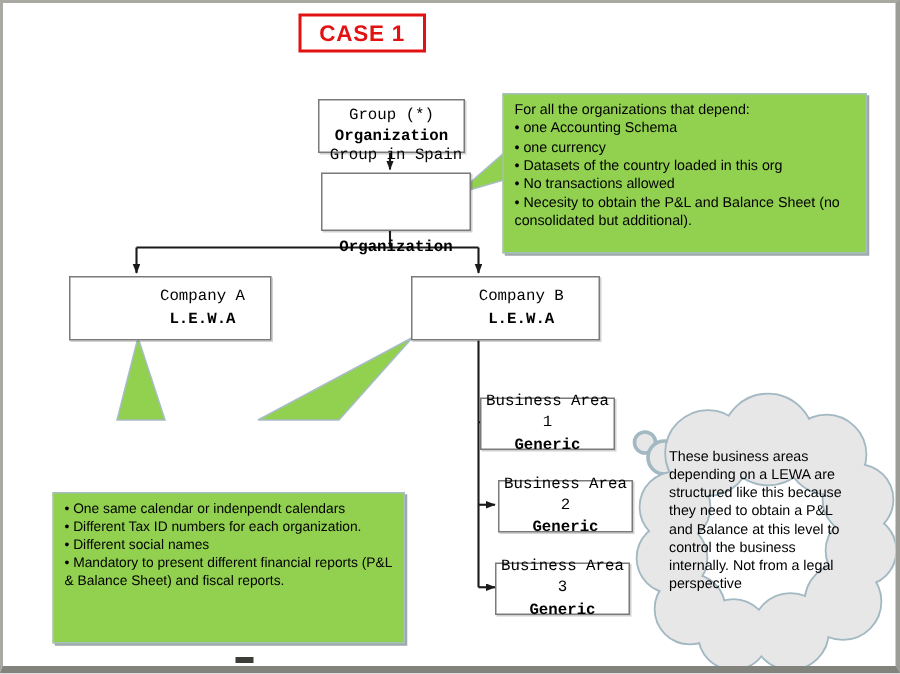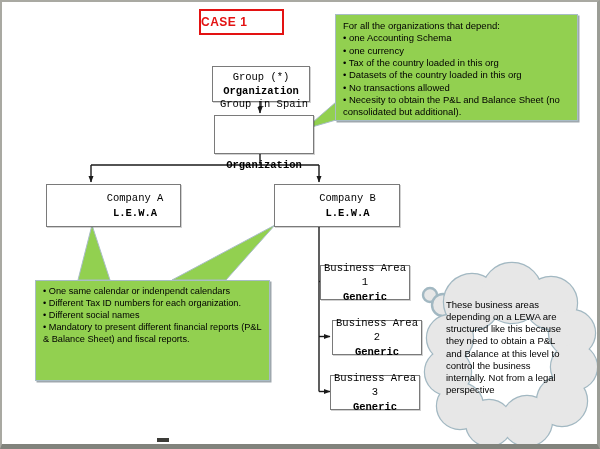--- a/index.html
+++ b/index.html
@@ -16,28 +16,28 @@
   .node{
     position:absolute;background:#fff;border:1px solid var(--box-border);
     box-shadow:1px 1px 0 rgba(0,0,0,0.18);
     display:flex;flex-direction:column;align-items:center;justify-content:center;
     font-size:10.5px;line-height:1.35;text-align:center;font-family:Liberation Mono, monospace;
   }
   .node .type{font-weight:bold;}
   .callout{
     position:absolute;background:var(--green);border:1px solid var(--callout-border);
     box-shadow:1.5px 1.5px 0 #9fa8ae;box-sizing:border-box;padding:5px 7px;
-    font-size:9.5px;line-height:1.3;
+    font-size:9.5px;line-height:1.3;margin-top:48px;
   }
   .callout div{white-space:normal;}
   #title-box{
     position:absolute;left:197px;top:7px;width:81px;height:22px;background:#fff;
     border:2px solid var(--accent-red);color:var(--accent-red);
-    display:flex;align-items:center;
-    font-weight:bold;font-size:12px;letter-spacing:0.5px;
+    display:flex;align-items:center;justify-content:center;
+    font-weight:bold;font-size:15px;letter-spacing:0.5px;
   }
   #callout-org{left:333px;top:12px;width:243px;height:107px;}
   #callout-legal{left:33px;top:278px;width:235px;height:101px;font-size:9.2px;}
   #cloud-text{
     position:absolute;left:444px;top:297px;width:127px;
     font-size:9.5px;line-height:1.28;
   }
   #node-group{left:210px;top:64px;width:96px;height:34px;}
   #node-spain{left:212px;top:113px;width:98px;height:37px;gap:46px;}
   #node-company-a{left:44px;top:182px;width:90px;height:41px;padding-left:43px;}
@@ -110,21 +110,20 @@
   </svg>
 
   <div id="title-box">
     <span>CASE 1</span>
   </div>
 
   <div class="callout" id="callout-org">
     <div>For all the organizations that depend:</div>
     <div>• one Accounting Schema</div>
     <div>• one currency</div>
-    <div>• Tax of the country loaded in this org</div>
     <div>• Datasets of the country loaded in this org</div>
     <div>• No transactions allowed</div>
     <div>• Necesity to obtain the P&amp;L and Balance Sheet (no consolidated but additional).</div>
   </div>
 
   <div class="callout" id="callout-legal">
     <div>• One same calendar or indenpendt calendars</div>
     <div>• Different Tax ID numbers for each organization.</div>
     <div>• Different social names</div>
     <div>• Mandatory to present different financial reports (P&amp;L &amp; Balance Sheet) and fiscal reports.</div>

